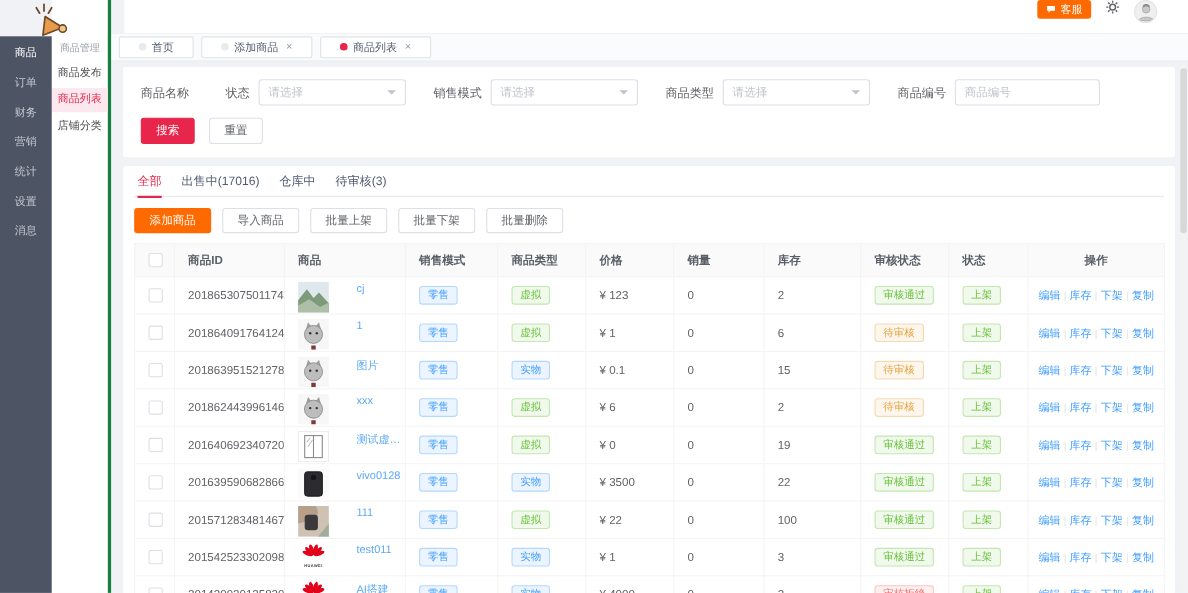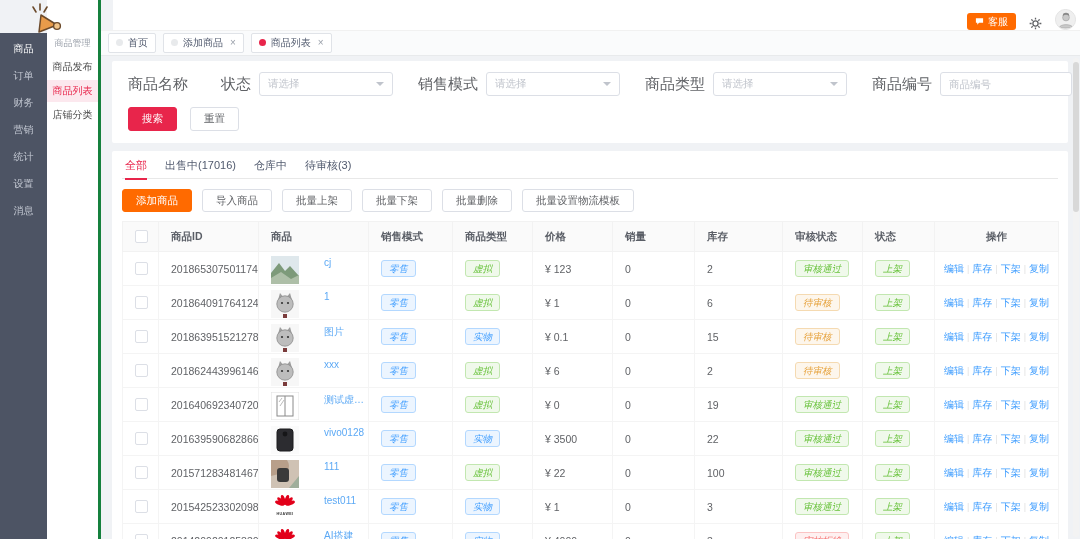--- a/index.html
+++ b/index.html
@@ -13,38 +13,38 @@
 
   .sidebar-secondary { position:absolute; left:47px; top:0; width:54px; bottom:0; background:#fff; border-right:3px solid #15803d; z-index:4; }
   .ss-menu { margin-top:32px; }
   .ss-title { font-size:9px; color:#9aa0aa; text-align:center; height:22px; line-height:22px; }
   .ss-item { font-size:10px; color:#4a4a4a; text-align:center; height:22px; line-height:22px; cursor:pointer; margin-top:2px; }
   .ss-item.active { color:#e8254b; background:#fce8ee; }
 
   .logo { position:absolute; left:24px; top:1px; z-index:6; }
 
   
-  .header { position:absolute; left:113px; top:0; right:0; height:30px; background:#fff; display:flex; align-items:flex-end; justify-content:flex-end; padding-right:4px; gap:13px; z-index:3; }
+  .header { position:absolute; left:113px; top:0; right:0; height:30px; background:#fff; display:flex; align-items:flex-start; justify-content:flex-end; padding-right:28px; gap:13px; z-index:3; }
   .service-btn { background:#ff6a00; color:#fff; font-size:10px; height:17px; padding:0 8px; border-radius:3px; display:flex; align-items:center; gap:4px; border:none; cursor:pointer; }
   .icon-btn { background:none; border:none; cursor:pointer; display:flex; align-items:center; }
   .avatar { width:21px; height:21px; border-radius:50%; background:#ededed; overflow:hidden; cursor:pointer; border:1px solid #e2e2e2; }
 
   .tags-bar { position:absolute; left:101px; top:30px; right:0; height:26px; background:#fafbfc; border-bottom:1px solid #e8eaec; box-shadow:inset 0 1px 0 #f1f1f1; display:flex; align-items:center; padding-left:7px; gap:7px; z-index:3; }
-  .tag { height:20px; display:flex; align-items:center; gap:5px; background:#fff; border:1px solid #e0e3e8; border-radius:2px; padding:0 7px; font-size:10px; color:#515a6e; cursor:pointer; white-space:nowrap; }
+  .tag { height:20px; display:flex; align-items:center; gap:5px; background:#fff; border:1px solid #e0e3e8; border-radius:2px; padding:0 17px; font-size:10px; color:#515a6e; cursor:pointer; white-space:nowrap; }
   .tag .dot { width:7px; height:7px; border-radius:50%; background:#e8eaec; }
   .tag.active .dot { background:#e8254b; }
   .tag .close { color:#9aa0aa; font-size:10px; margin-left:2px; cursor:pointer; }
 
   
   .content { position:absolute; left:101px; top:56px; right:0; bottom:0; padding:5px 12px 0 11px; }
 
   .filter-card { background:#fff; border-radius:2px; padding:11px 16px 12px; }
   .filter-row { display:flex; align-items:center; }
   .ffield { display:flex; align-items:center; margin-right:25px; }
-  .ffield label { font-size:15px; color:#606266; margin-right:8px; white-space:nowrap; }
+  .ffield label { font-size:11px; color:#606266; margin-right:8px; white-space:nowrap; }
   .f-input { width:132px; height:24px; border:1px solid #dcdfe6; border-radius:3px; font-size:10.5px; padding:0 8px; color:#606266; background:#fff; }
   .f-input::placeholder { color:#c0c4cc; }
   .f-select { width:134px; height:24px; border:1px solid #dcdfe6; border-radius:3px; font-size:10.5px; color:#c0c4cc; display:flex; align-items:center; justify-content:space-between; padding:0 8px; cursor:pointer; background:#fff; }
   .caret { width:0; height:0; border-left:4px solid transparent; border-right:4px solid transparent; border-top:4px solid #c0c4cc; }
   .btn-row { margin-top:11px; display:flex; gap:13px; }
   .btn { height:24px; padding:0 13px; border-radius:3px; font-size:10.5px; cursor:pointer; border:1px solid #dcdfe6; background:#fff; color:#606266; white-space:nowrap; }
   .btn.primary { background:#e8254b; border-color:#e8254b; color:#fff; }
   .btn.orange { background:#ff6a00; border-color:#ff6a00; color:#fff; }
 
   .table-card { background:#fff; margin-top:8px; border-radius:2px; padding:0 10px; height:398px; overflow:hidden; }
@@ -56,21 +56,21 @@
   .toolbar .btn { height:23px; }
 
   table { width:100%; border-collapse:collapse; table-layout:fixed; }
   thead th { background:#fafafa; font-size:10.5px; color:#5a5e66; font-weight:bold; height:30px; text-align:left; padding:0 0 0 12px; border:1px solid #f2f2f2; white-space:nowrap; overflow:hidden; }
   thead th.center, td.center { text-align:center; padding:0 2px; }
   td { font-size:10.5px; color:#606266; height:34px; padding:0 0 0 12px; border:1px solid #f4f4f4; white-space:nowrap; overflow:hidden; }
   .cb { display:inline-block; width:13px; height:13px; border:1px solid #dcdfe6; border-radius:2px; background:#fff; cursor:pointer; vertical-align:middle; }
   .prod-cell { display:flex; align-items:flex-start; gap:25px; padding-top:3px; }
   .thumb { width:28px; height:28px; flex:0 0 28px; display:block; }
   .prod-name { color:#5ca9f5; font-size:10px; margin-top:1px; cursor:pointer; overflow:hidden; text-overflow:ellipsis; }
-  .badge { display:inline-block; font-size:9.5px; padding:2px 7px; border-radius:3px; border:1px solid; line-height:1.25;font-style:italic; }
+  .badge { display:inline-block; font-size:9.5px; padding:2px 7px; border-radius:3px; border:1px solid; line-height:1.25; }
   .badge.blue   { color:#409eff; background:#ecf5ff; border-color:#b3d8ff; }
   .badge.green  { color:#67c23a; background:#f0f9eb; border-color:#c2e7b0; }
   .badge.orange { color:#e6a23c; background:#fdf6ec; border-color:#f5dab1; }
   .badge.red    { color:#f56c6c; background:#fef0f0; border-color:#fbc4c4; }
   .op-link { color:#409eff; font-size:10px; cursor:pointer; }
   .op-sep { color:#e2e2e2; margin:0 3px; font-size:9px; }
 
   .v-scroll { position:absolute; right:1px; top:58px; bottom:2px; width:6px; background:#f3f3f3; border-radius:3px; z-index:9; }
   .v-thumb { position:absolute; top:4px; height:150px; width:6px; background:#d8d8d8; border-radius:3px; cursor:pointer; }
 </style>
@@ -197,21 +197,20 @@
         <div class="st-item">出售中(17016)</div>
         <div class="st-item">仓库中</div>
         <div class="st-item">待审核(3)</div>
       </div>
     <div class="toolbar">
         <button class="btn orange">添加商品</button>
         <button class="btn">导入商品</button>
         <button class="btn">批量上架</button>
         <button class="btn">批量下架</button>
         <button class="btn">批量删除</button>
-        <button class="btn">批量设置物流模板</button>
       </div>
     <table>
       <colgroup>
         <col style="width:36px">
           <col style="width:100px">
           <col style="width:110px">
           <col style="width:84px">
         <col style="width:80px">
           <col style="width:80px">
           <col style="width:82px">

